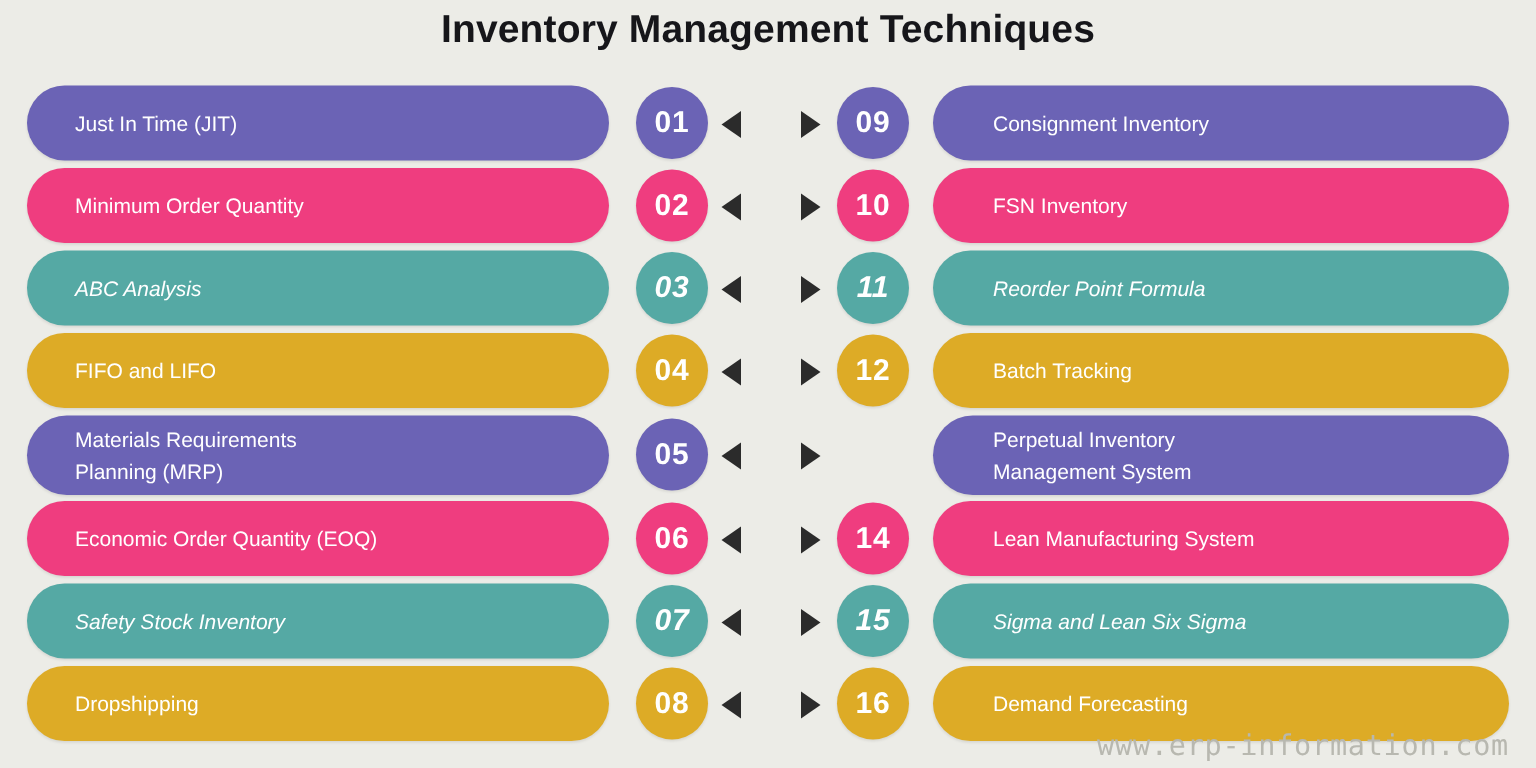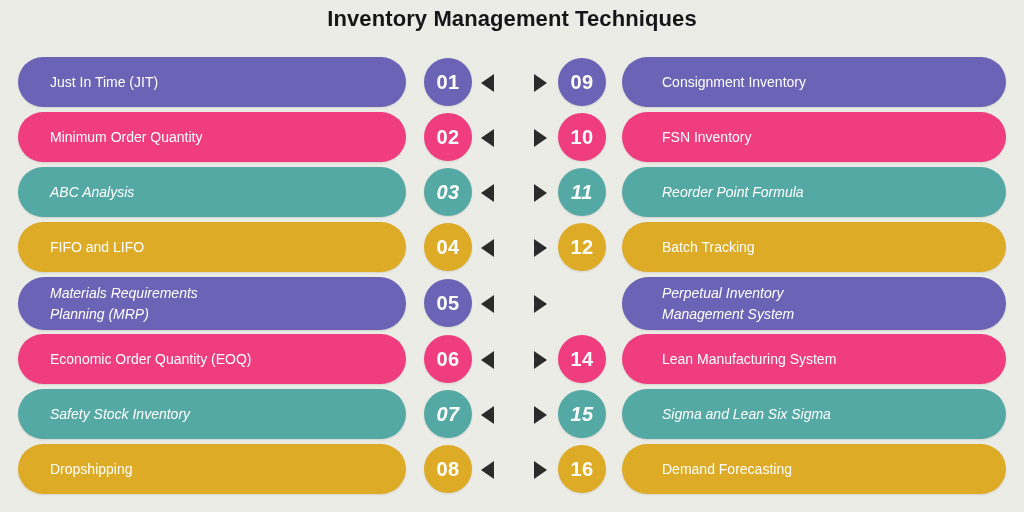--- a/index.html
+++ b/index.html
@@ -20,21 +20,21 @@
     width: 1024px;
     height: 512px;
   }
 
   .title {
     position: absolute;
     top: 2px;
     left: 0;
     width: 1024px;
     text-align: center;
-    font-size: 22px;
+    font-size: 26px;
     font-weight: bold;
     color: #16161a;
     letter-spacing: 0.1px;
     line-height: 34px;
   }
 
   .rows {
     position: absolute;
     top: 56px;
     left: 0;
@@ -57,21 +57,20 @@
     height: 50px;
     border-radius: 26px;
     display: flex;
     align-items: center;
     box-sizing: border-box;
     box-shadow: 0 1px 2px rgba(0,0,0,0.10);
   }
   .row.tall .bar {
     height: 53px;
     border-radius: 27px;
-    font-style: italic;
   }
   .bar.left {
     left: 18px;
     width: 388px;
     padding-left: 32px;
     padding-right: 16px;
     justify-content: flex-start;
   }
   .bar.right {
     left: 622px;
@@ -243,14 +242,15 @@
         <div class="badge b-left c-gold">08</div>
         <div class="arrow a-left"></div>
         <div class="arrow a-right"></div>
         <div class="badge b-right c-gold">16</div>
         <div class="bar right c-gold">
           <span class="bar-label">Demand Forecasting</span>
         </div>
       </div>
     </div>
 
+  <div class="watermark">www.erp-information.com</div>
 
 </div>
 
 </body></html>

